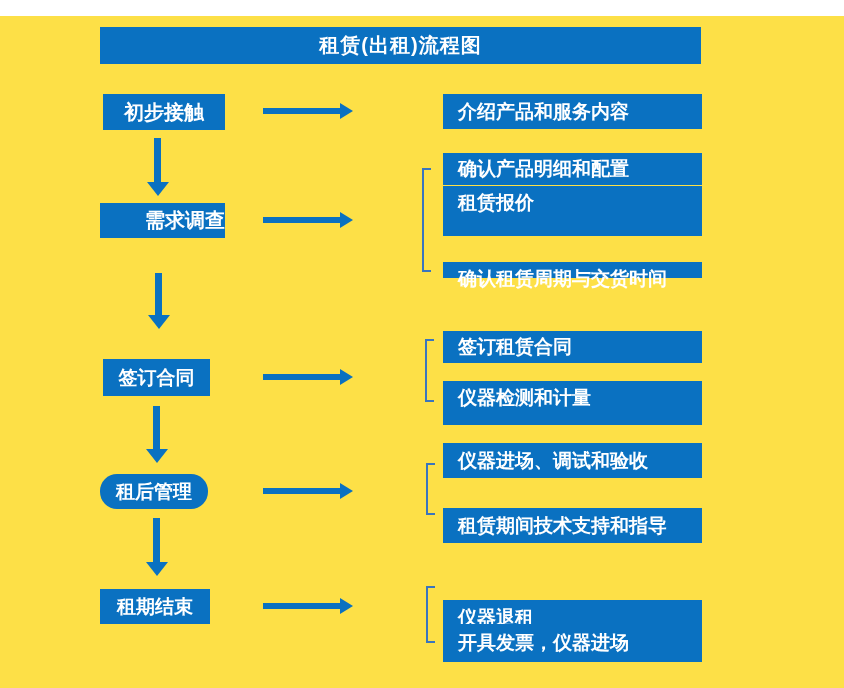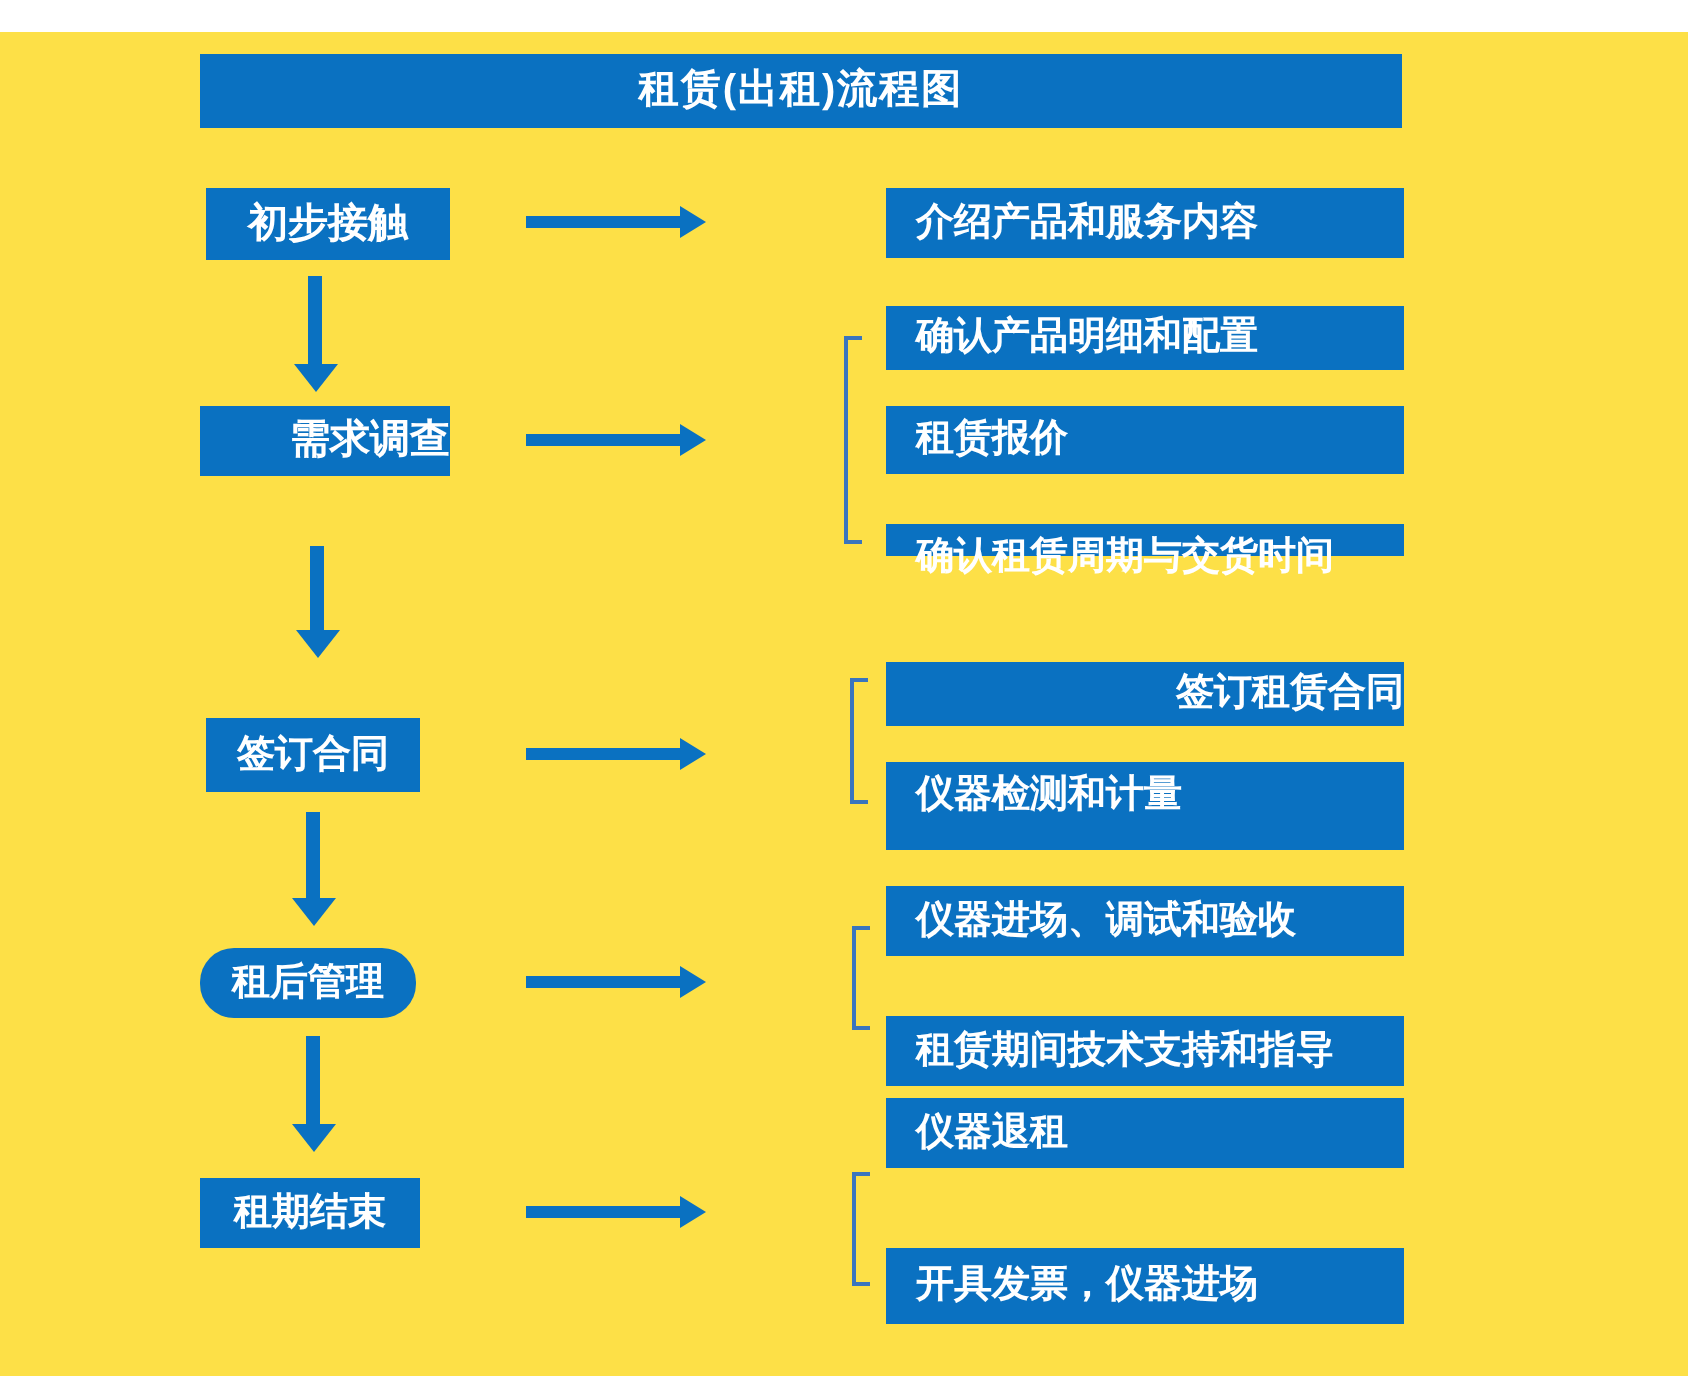--- a/index.html
+++ b/index.html
@@ -35,27 +35,27 @@
   .s2 { left: 100px; top: 187px; width: 125px; height: 35px; line-height: 35px; text-align: right; }
   .s3 { left: 103px; top: 343px; width: 107px; height: 37px; line-height: 37px; font-size: 19px; }
   .s4 { left: 100px; top: 458px; width: 108px; height: 35px; line-height: 35px; font-size: 19px; border-radius: 17px; }
   .s5 { left: 100px; top: 573px; width: 110px; height: 35px; line-height: 35px; font-size: 19px; }
   .detail {
     left: 443px; width: 259px;
     padding-left: 15px; font-size: 19px;
   }
   .r1  { top: 78px;  height: 35px; line-height: 35px; }
   .r2  { top: 137px; height: 32px; line-height: 32px; }
-  .r3  { top: 187px; height: 34px; line-height: 34px; }
+  .r3  { top: 170px; height: 50px; line-height: 34px; }
   .r4  { top: 246px; height: 16px; line-height: 33px; }
-  .r5  { top: 315px; height: 32px; line-height: 32px; text-align: right; }
+  .r5  { top: 315px; height: 32px; line-height: 32px; }
   .r6  { top: 365px; height: 44px; line-height: 33px; }
   .r7  { top: 427px; height: 35px; line-height: 35px; }
   .r8  { top: 492px; height: 35px; line-height: 35px; }
-  .r9  { top: 533px; height: 35px; line-height: 35px; }
+  .r9  { top: 584px; height: 35px; line-height: 35px; }
   .r10 { top: 608px; height: 38px; line-height: 38px; }
 
   
   .varrow { position: absolute; width: 22px; }
   .varrow .vshaft {
     position: absolute; left: 7px; top: 0; width: 7px; bottom: 13px;
     background: var(--primary-blue, #0a71c1);
   }
   .varrow .vhead {
     position: absolute; left: 0; bottom: 0; width: 0; height: 0;

